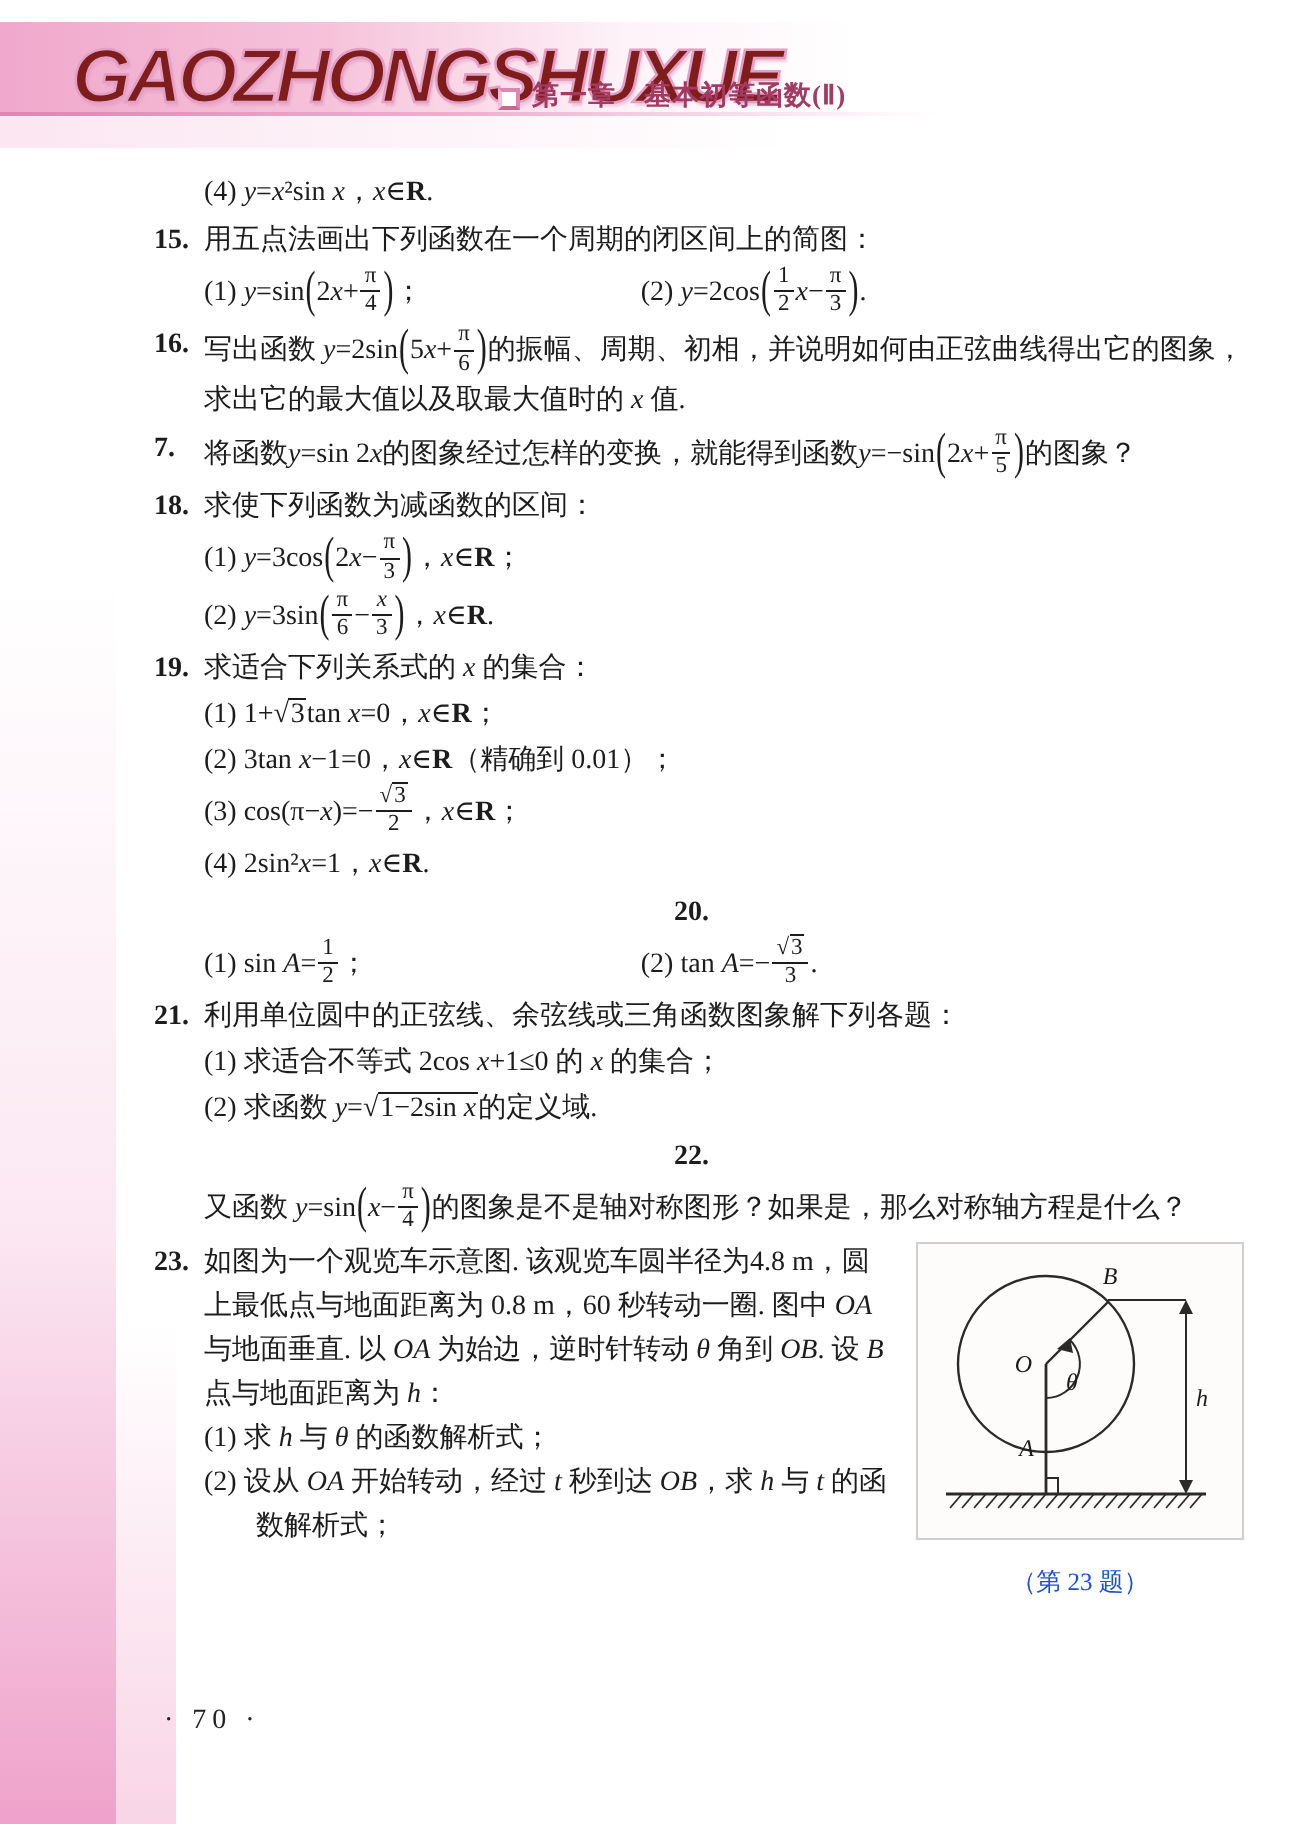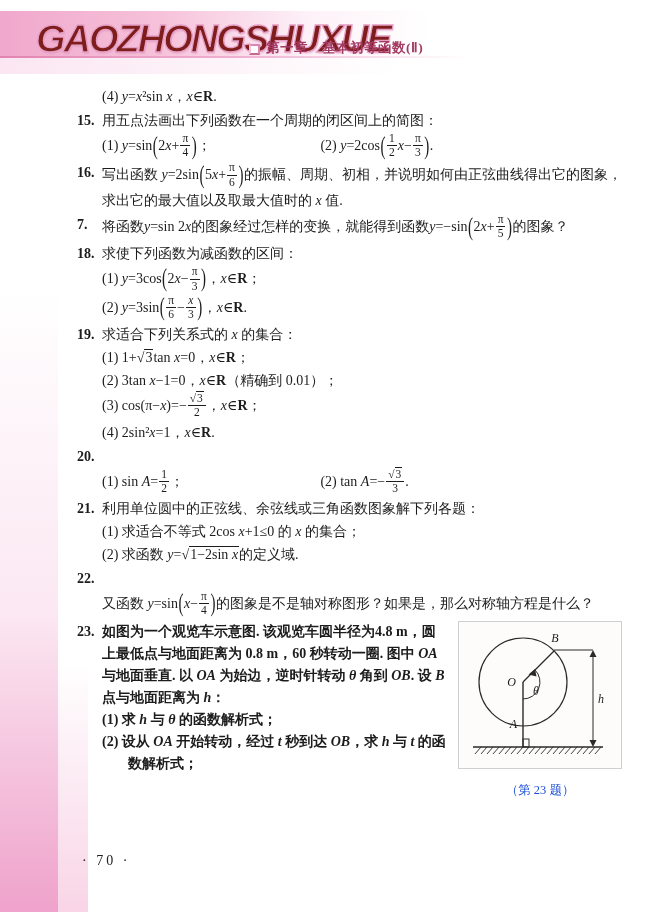--- a/index.html
+++ b/index.html
@@ -26,38 +26,38 @@
   .chapter{position:absolute;top:39px;left:266px;
     font-family:Liberation Serif, serif;font-size:13.5px;font-weight:700;
     color:#a23a62;letter-spacing:.5px;}
   
   .deco-left{position:absolute;left:0;top:290px;bottom:0;width:58px;
     background:linear-gradient(to bottom,rgba(249,214,232,0) 0%,rgba(246,196,222,.4) 52%,#efa2cb 100%);}
   .deco-left2{position:absolute;left:58px;bottom:0;width:30px;height:250px;
     background:linear-gradient(to bottom,rgba(250,222,238,0),rgba(247,202,224,.8));}
   
   .content{position:absolute;top:86px;left:0;right:0;padding-right:28px;font-size:14px;line-height:22px;}
-  .row{display:flex;padding-left:77px;margin-bottom:1px;}
+  .row{display:flex;padding-left:77px;margin-bottom:1px;justify-content:center;}
   .row.head{margin-top:2px;}
   .row.indent{padding-left:102px;}
   .pnum{flex:none;width:25px;font-weight:bold;}
   .pbody{flex:1;min-width:0;}
   .seg{display:inline-block;vertical-align:top;}
   i{font-family:"Liberation Serif",serif;}
   
   .frac{display:inline-flex;flex-direction:column;text-align:center;
     vertical-align:middle;font-size:11.5px;line-height:1.15;padding:0 1px;position:relative;top:-1px;}
   .frac .fn{display:block;border-bottom:1px solid currentColor;padding:0 2px;}
   .frac .fd{display:block;padding:0 2px;}
   .bp{display:inline-block;transform:scaleY(1.7);transform-origin:center;font-size:15px;padding:0 .5px;}
   .sq{white-space:nowrap;}
   .sq .sqv{border-top:1.2px solid currentColor;padding:0 1px;}
   
   .p23body{display:flex;}
-  .p23text{flex:1;min-width:0;margin-right:10px;font-weight:bold;}
+  .p23text{flex:1;min-width:0;margin-right:10px;}
   .p23line.hang{padding-left:26px;text-indent:-26px;}
   .figwrap{flex:none;width:164px;}
   .figbox{border:1px solid #cfcfcf;background:#fdfcfb;padding:5px 6px 2px 6px;}
   .figcap{text-align:center;font-size:12.5px;margin-top:10px;color:#1d4ed8;}
   
   .pageno{position:absolute;top:853px;left:82px;font-size:14px;letter-spacing:3px;color:#222;}
 </style>
 </head>
 <body>
 

